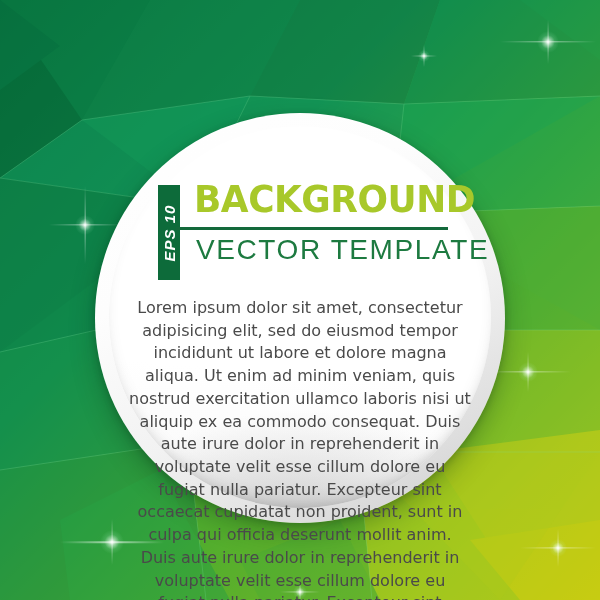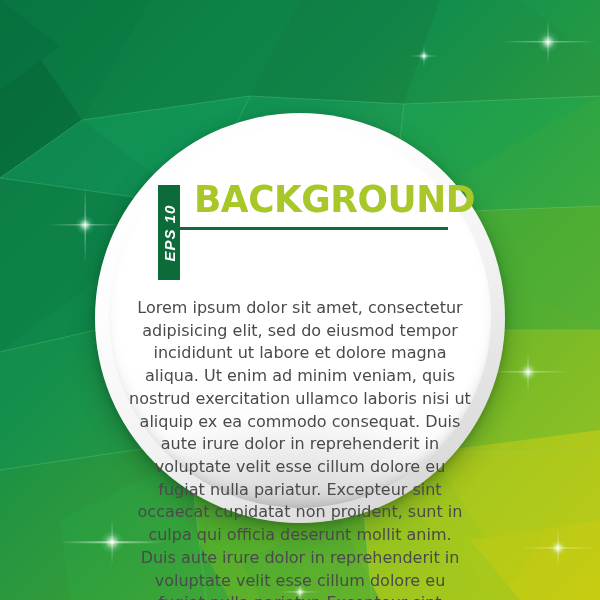--- a/index.html
+++ b/index.html
@@ -304,19 +304,20 @@
     <div id="title-block">
 
       <div id="eps-badge">
         <span id="eps-badge-label">EPS 10</span>
       </div>
 
       <h1 id="headline">BACKGROUND</h1>
 
       <div id="title-rule"></div>
 
+      <h2 id="subheadline">VECTOR TEMPLATE</h2>
     </div>
 
     <p id="body-copy">Lorem ipsum dolor sit amet, consectetur adipisicing elit, sed do eiusmod tempor incididunt ut labore et dolore magna aliqua. Ut enim ad minim veniam, quis nostrud exercitation ullamco laboris nisi ut aliquip ex ea commodo consequat. Duis aute irure dolor in reprehenderit in voluptate velit esse cillum dolore eu fugiat nulla pariatur. Excepteur sint occaecat cupidatat non proident, sunt in culpa qui officia deserunt mollit anim. Duis aute irure dolor in reprehenderit in voluptate velit esse cillum dolore eu fugiat nulla pariatur. Excepteur sint occaecat cupidatat non proident, sunt in culpa qui officia deserunt mollit anim.</p>
 
   </div>
 
 </div>
 
 </body></html>

